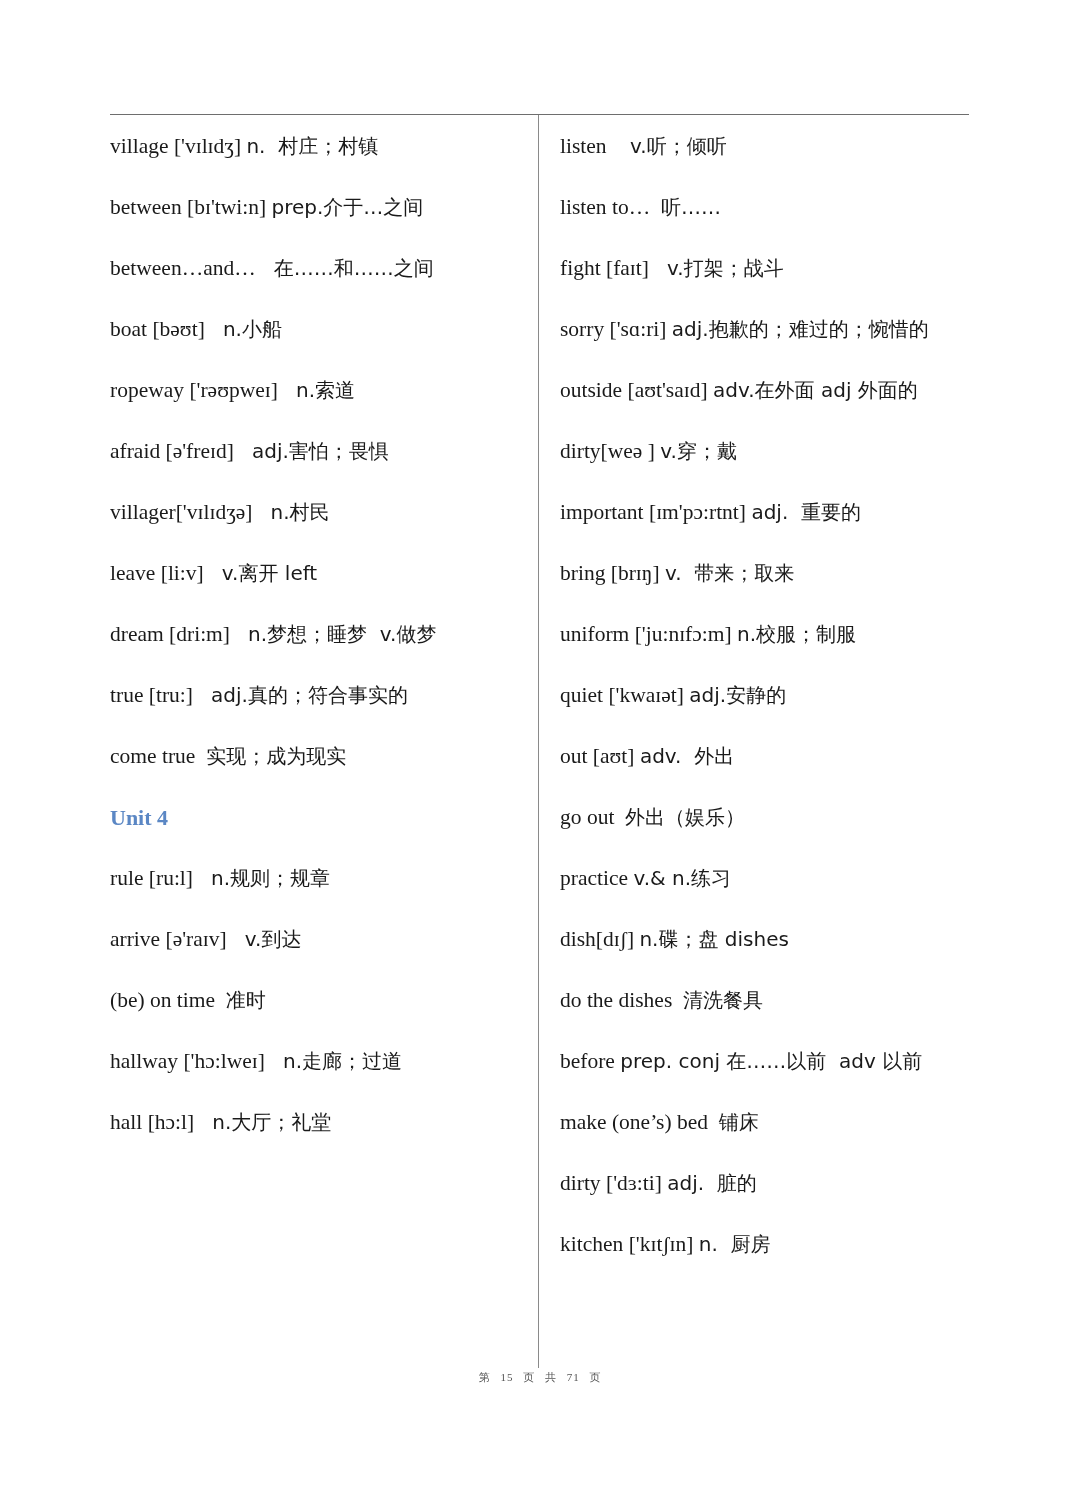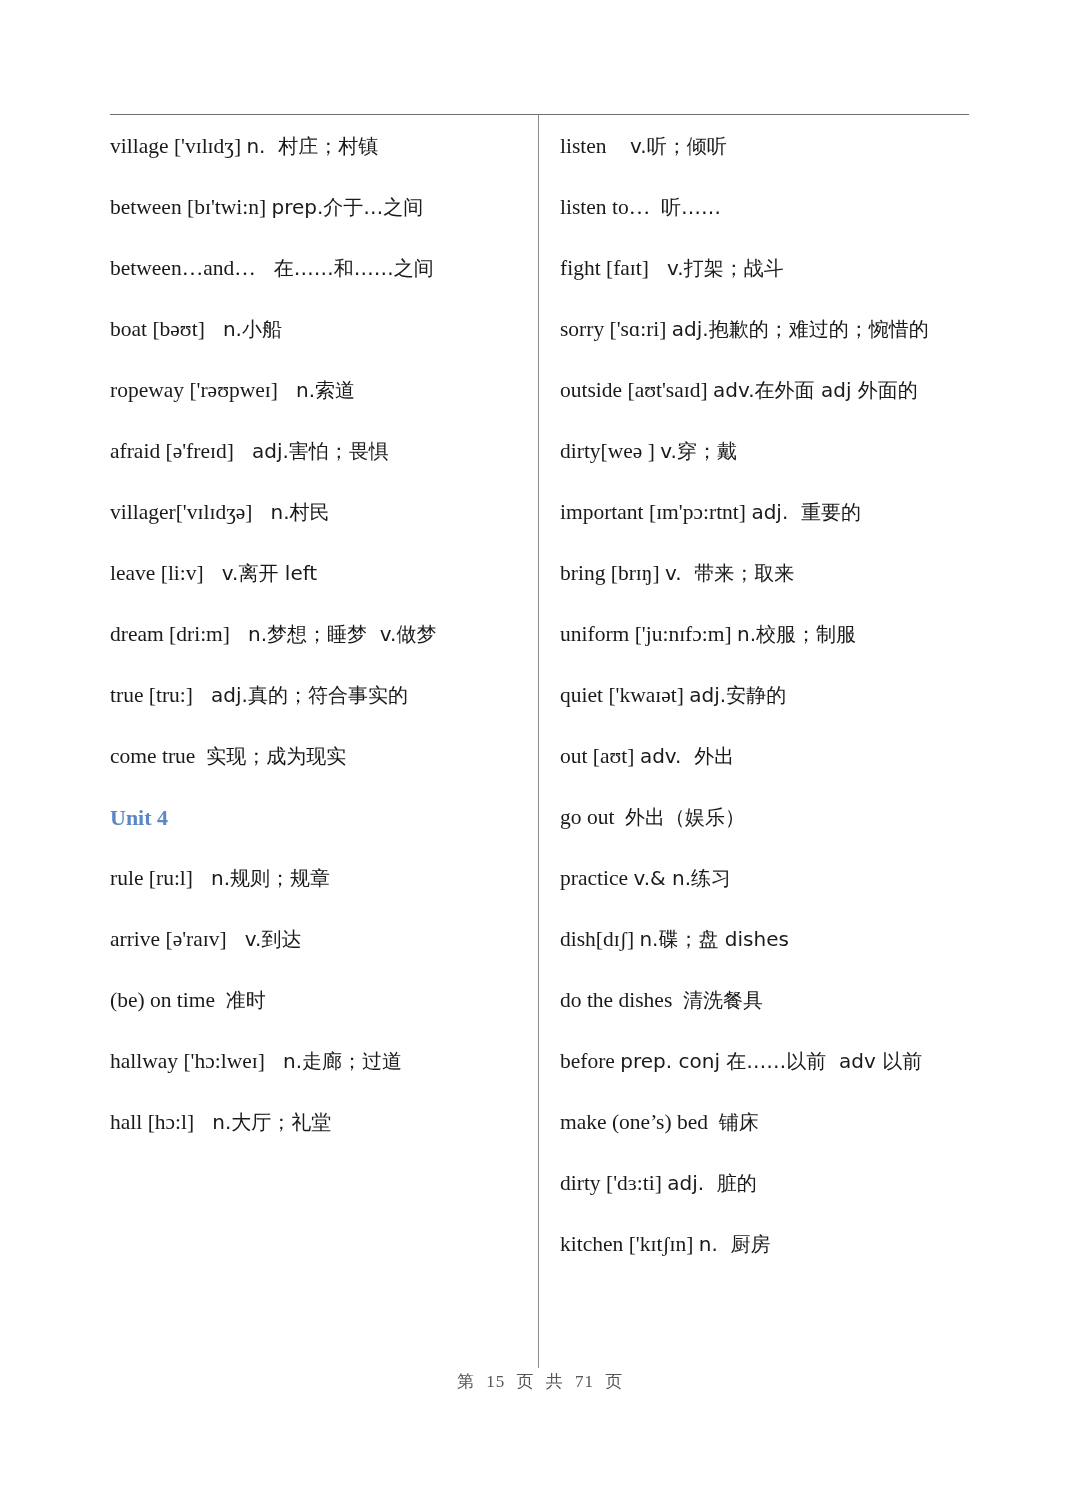--- a/index.html
+++ b/index.html
@@ -61,21 +61,21 @@
       color: #5b87c4;
       font-weight: bold;
       font-size: 22px;
     }
     .footer {
       position: absolute;
       left: 0;
       width: 1080px;
       top: 1370px;
       text-align: center;
-      font-size: 17px;
+      font-size: 11px;
       color: #555555;
       letter-spacing: 1px;
       word-spacing: 6px;
     }
   </style>
 </head>
 <body>
 
 <div class="page">
   <div class="top-rule"></div>

